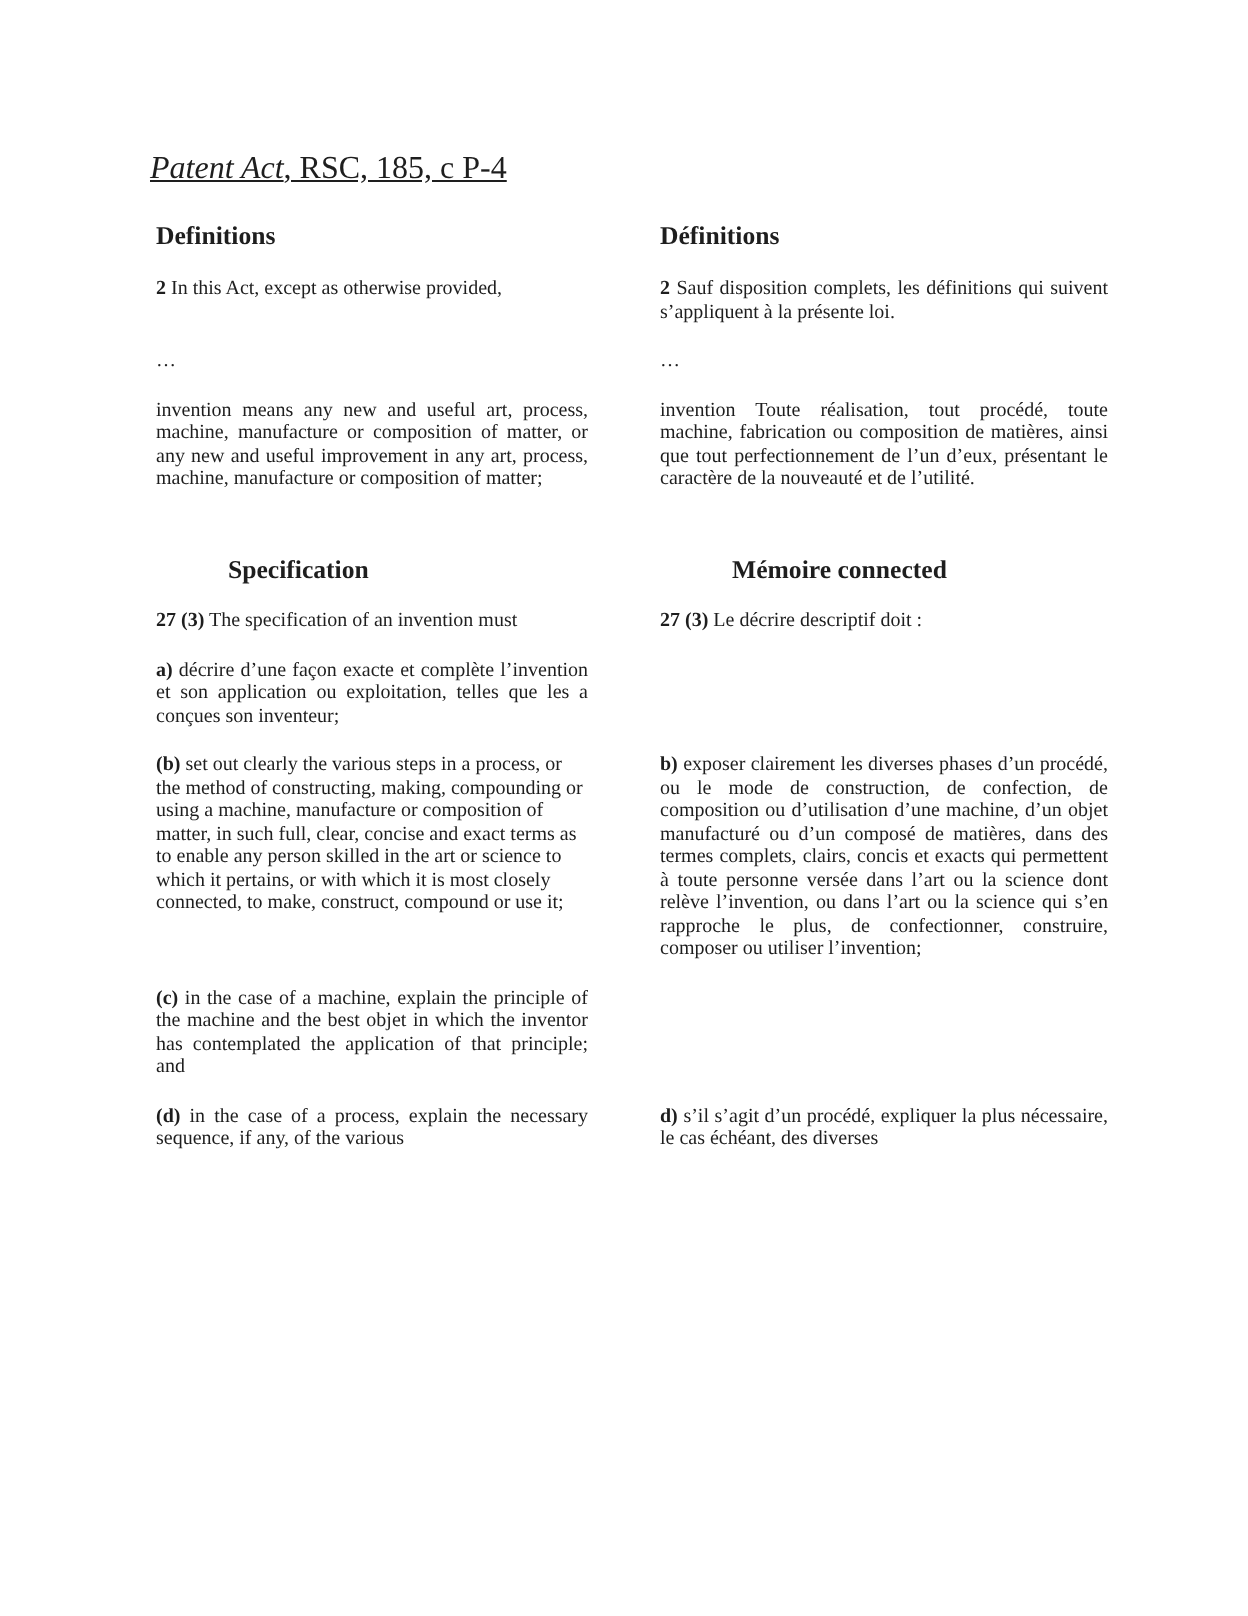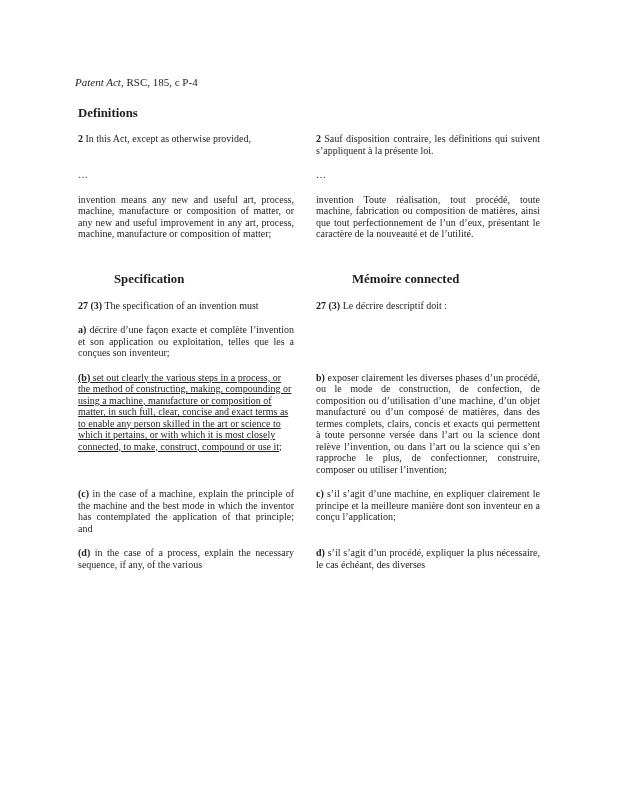--- a/index.html
+++ b/index.html
@@ -17,62 +17,64 @@
     color: #1e1e1e;
   }
   .content {
     position: absolute;
     left: 78px;
     top: 76px;
     width: 468px;
   }
   .citation {
     margin: 0 0 17px -3px;
-    font-size: 11px;
+    font-size: 16px;
     line-height: 1.15;
     white-space: nowrap;
+    text-decoration: underline;
   }
   .rows { display: block; }
   .row {
     display: grid;
     grid-template-columns: 216px 224px;
-    column-gap: 22px;
+    column-gap: 36px;
     margin-top: 13px;
   }
   .row:first-child { margin-top: 0; }
   .row-spaced { margin-top: 32px; margin-left: 36px; }
   .cell {
     margin: 0;
     font-size: 10px;
     line-height: 1.15;
     text-align: justify;
     text-justify: inter-word;
   }
-  .cell.ragged { text-align: left; text-decoration: underline; }
+  .cell.ragged { text-align: left; }
   .cell b { font-weight: bold; }
   h3.cell {
     font-size: 12.8px;
     font-weight: bold;
     text-align: left;
     margin: 0;
   }
 </style>
 </head>
 <body>
 
 <div class="page">
   <div class="content">
     <p class="citation"><i>Patent Act</i><span>, RSC, 185, c P-4</span></p>
     <div class="rows" id="rows">
         <div class="row">
           <h3 class="cell en">Definitions</h3>
+          <h3 class="cell fr">Définitions</h3>
         </div>
         <div class="row">
           <p class="cell en"><b>2</b><span> In this Act, except as otherwise provided,</span></p>
-          <p class="cell fr"><b>2</b><span> Sauf disposition contraire, les définitions qui suivent s’appliquent à la présente loi.</span></p>
+          <p class="cell fr"><b>2</b><span> Sauf disposition complets, les définitions qui suivent s’appliquent à la présente loi.</span></p>
         </div>
         <div class="row">
           <p class="cell en"><span>…</span></p>
           <p class="cell fr"><span>…</span></p>
         </div>
         <div class="row">
           <p class="cell en"><span>invention means any new and useful art, process, machine, manufacture or composition of matter, or any new and useful improvement in any art, process, machine, manufacture or composition of matter;</span></p>
           <p class="cell fr"><span>invention Toute réalisation, tout procédé, toute machine, fabrication ou composition de matières, ainsi que tout perfectionnement de l’un d’eux, présentant le caractère de la nouveauté et de l’utilité.</span></p>
         </div>
         <div class="row row-spaced">
@@ -84,22 +86,21 @@
           <p class="cell fr"><b>27 (3)</b><span> Le décrire descriptif doit :</span></p>
         </div>
         <div class="row">
           <p class="cell fr"><b>a)</b><span> décrire d’une façon exacte et complète l’invention et son application ou exploitation, telles que les a conçues son inventeur;</span></p>
         </div>
         <div class="row">
           <p class="cell en ragged"><b>(b)</b><span> set out clearly the various steps in a process, or the method of constructing, making, compounding or using a machine, manufacture or composition of matter, in such full, clear, concise and exact terms as to enable any person skilled in the art or science to which it pertains, or with which it is most closely connected, to make, construct, compound or use it;</span></p>
           <p class="cell fr"><b>b)</b><span> exposer clairement les diverses phases d’un procédé, ou le mode de construction, de confection, de composition ou d’utilisation d’une machine, d’un objet manufacturé ou d’un composé de matières, dans des termes complets, clairs, concis et exacts qui permettent à toute personne versée dans l’art ou la science dont relève l’invention, ou dans l’art ou la science qui s’en rapproche le plus, de confectionner, construire, composer ou utiliser l’invention;</span></p>
         </div>
         <div class="row">
-          <p class="cell en"><b>(c)</b><span> in the case of a machine, explain the principle of the machine and the best mode in which the inventor has contemplated the application of that principle; and</span></p>
-          <p class="cell fr"><b>c)</b><span> s’il s’agit d’une machine, en expliquer clairement le principe et la meilleure manière dont son inventeur en a conçu l’application;</span></p>
+          <p class="cell en"><b>(c)</b><span> in the case of a machine, explain the principle of the machine and the best objet in which the inventor has contemplated the application of that principle; and</span></p>
         </div>
         <div class="row">
           <p class="cell en"><b>(d)</b><span> in the case of a process, explain the necessary sequence, if any, of the various</span></p>
           <p class="cell fr"><b>d)</b><span> s’il s’agit d’un procédé, expliquer la plus nécessaire, le cas échéant, des diverses</span></p>
         </div>
       </div>
   </div>
 </div>
 
 </body></html>

